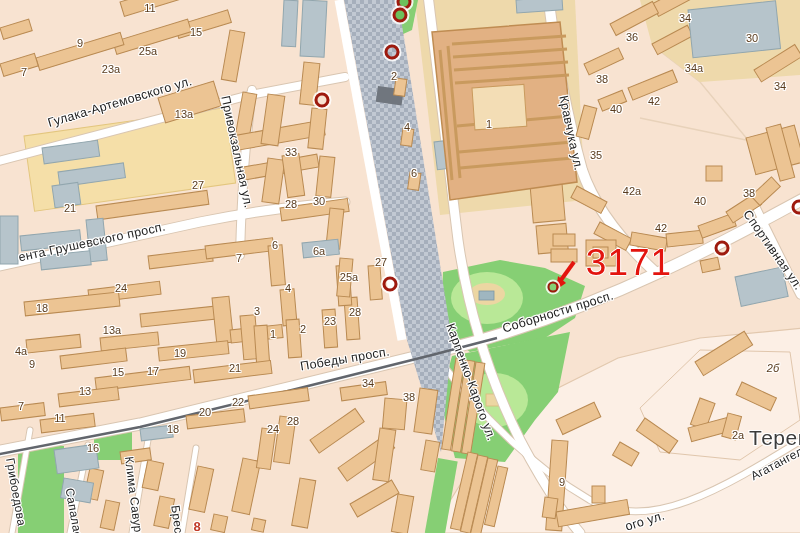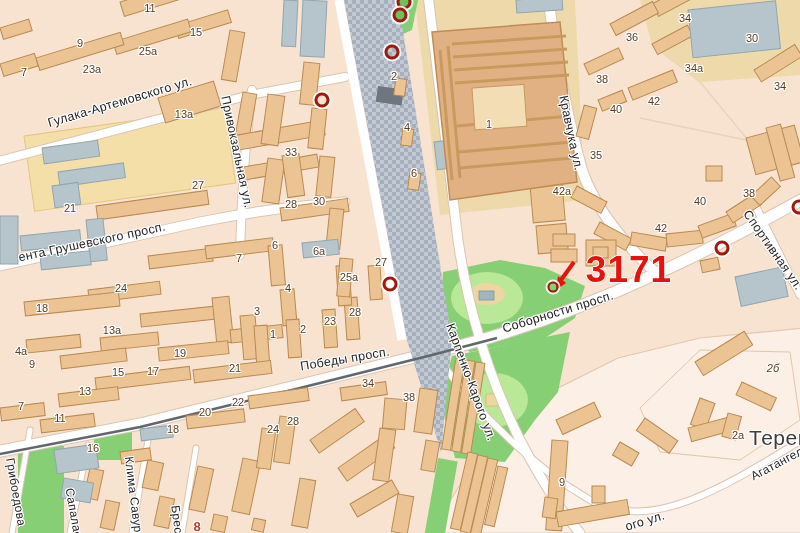--- a/index.html
+++ b/index.html
@@ -5,22 +5,22 @@
   html,body{margin:0;padding:0;background:#ddd;}
   #viewport{position:relative;width:800px;height:533px;overflow:hidden;background:#f8e3d1;
     font-family:"Liberation Sans","DejaVu Sans",sans-serif;}
   #viewport svg{position:absolute;left:0;top:0;}
   #overlay{position:absolute;left:0;top:0;width:800px;height:533px;}
   .lbl{position:absolute;white-space:nowrap;pointer-events:none;
     text-shadow:-1px 0 #fff,1px 0 #fff,0 -1px #fff,0 1px #fff,-1px -1px #fff,1px 1px #fff,1px -1px #fff,-1px 1px #fff;}
   .street{color:#1f1f1f;letter-spacing:.3px;}
   .num{color:#5a3c1e;font-size:11px;}
   .place{color:#3c3c3c;font-size:21px;letter-spacing:.5px;}
-  .big{font-weight:bold;font-size:37px;color:#e3140e;letter-spacing:1px;
-    text-shadow:-1px 0 #fff,1px 0 #fff,0 -1px #fff,0 1px #fff;margin-top:7px;}
+  .big{font-weight:normal;font-size:37px;color:#e3140e;letter-spacing:1px;
+    text-shadow:-1px 0 #fff,1px 0 #fff,0 -1px #fff,0 1px #fff;}
   .marker{position:absolute;border-radius:50%;box-sizing:border-box;
     border:3px solid #9e1a0e;box-shadow:0 0 0 2px rgba(255,255,255,.85);}
   .marker.ring{width:15px;height:15px;background:transparent;}
   .marker.green{width:15px;height:15px;background:#6dc05c;}
   .marker.poi{width:11px;height:11px;border-width:2.5px;background:transparent;}
 </style>
 </head>
 <body>
 
 <div id="viewport">
@@ -272,21 +272,21 @@
       <div class="lbl street" style="left: 780px; top: 462px; font-size: 12px; transform: translate(-50%, -50%) rotate(-28deg);">Агатангела</div>
       <div class="lbl street" style="left: 645px; top: 521px; font-size: 12.5px; transform: translate(-50%, -50%) rotate(-17deg);">ого ул.</div>
       <div class="lbl street" style="left: 16px; top: 492px; font-size: 12px; transform: translate(-50%, -50%) rotate(80deg);">Грибоедова</div>
       <div class="lbl street" style="left: 75px; top: 520px; font-size: 12px; transform: translate(-50%, -50%) rotate(80deg);">Сапалаева</div>
       <div class="lbl street" style="left: 134px; top: 498px; font-size: 12px; transform: translate(-50%, -50%) rotate(83deg);">Клима Савура</div>
       <div class="lbl street" style="left: 179px; top: 535px; font-size: 12px; transform: translate(-50%, -50%) rotate(83deg);">Брестская</div>
       <div class="lbl num" style="left: 150px; top: 8px; transform: translate(-50%, -50%);">11</div>
       <div class="lbl num" style="left: 196px; top: 32px; transform: translate(-50%, -50%);">15</div>
       <div class="lbl num" style="left: 80px; top: 43px; transform: translate(-50%, -50%);">9</div>
       <div class="lbl num" style="left: 148px; top: 51px; transform: translate(-50%, -50%);">25а</div>
-      <div class="lbl num" style="left: 78px; top: 69px; transform: translate(-50%, -50%); padding-left: 28px;">23а</div>
+      <div class="lbl num" style="left: 97px; top: 69px; transform: translate(-50%, -50%); padding-left: 28px;">23а</div>
       <div class="lbl num" style="left: 24px; top: 72px; transform: translate(-50%, -50%);">7</div>
       <div class="lbl num" style="left: 184px; top: 114px; transform: translate(-50%, -50%);">13а</div>
       <div class="lbl num" style="left: 70px; top: 208px; transform: translate(-50%, -50%);">21</div>
       <div class="lbl num" style="left: 198px; top: 185px; transform: translate(-50%, -50%);">27</div>
       <div class="lbl num" style="left: 239px; top: 258px; transform: translate(-50%, -50%);">7</div>
       <div class="lbl num" style="left: 121px; top: 288px; transform: translate(-50%, -50%);">24</div>
       <div class="lbl num" style="left: 42px; top: 308px; transform: translate(-50%, -50%);">18</div>
       <div class="lbl num" style="left: 257px; top: 311px; transform: translate(-50%, -50%);">3</div>
       <div class="lbl num" style="left: 21px; top: 338px; transform: translate(-50%, -50%); margin-top: 13px;">4а</div>
       <div class="lbl num" style="left: 112px; top: 330px; transform: translate(-50%, -50%);">13а</div>
@@ -314,21 +314,21 @@
       <div class="lbl num" style="left: 303px; top: 329px; transform: translate(-50%, -50%);">2</div>
       <div class="lbl num" style="left: 273px; top: 334px; transform: translate(-50%, -50%);">1</div>
       <div class="lbl num" style="left: 291px; top: 152px; transform: translate(-50%, -50%);">33</div>
       <div class="lbl num" style="left: 394px; top: 76px; transform: translate(-50%, -50%);">2</div>
       <div class="lbl num" style="left: 407px; top: 127px; transform: translate(-50%, -50%);">4</div>
       <div class="lbl num" style="left: 414px; top: 173px; transform: translate(-50%, -50%);">6</div>
       <div class="lbl num" style="left: 489px; top: 124px; transform: translate(-50%, -50%);">1</div>
       <div class="lbl num" style="left: 602px; top: 79px; transform: translate(-50%, -50%);">38</div>
       <div class="lbl num" style="left: 616px; top: 109px; transform: translate(-50%, -50%);">40</div>
       <div class="lbl num" style="left: 596px; top: 155px; transform: translate(-50%, -50%);">35</div>
-      <div class="lbl num" style="left: 562px; top: 191px; transform: translate(-50%, -50%);">42а</div>
+      <div class="lbl num" style="left: 632px; top: 191px; transform: translate(-50%, -50%);">42а</div>
       <div class="lbl num" style="left: 700px; top: 201px; transform: translate(-50%, -50%);">40</div>
       <div class="lbl num" style="left: 749px; top: 193px; transform: translate(-50%, -50%);">38</div>
       <div class="lbl num" style="left: 661px; top: 228px; transform: translate(-50%, -50%);">42</div>
       <div class="lbl num" style="left: 685px; top: 18px; transform: translate(-50%, -50%);">34</div>
       <div class="lbl num" style="left: 632px; top: 37px; transform: translate(-50%, -50%);">36</div>
       <div class="lbl num" style="left: 752px; top: 38px; transform: translate(-50%, -50%);">30</div>
       <div class="lbl num" style="left: 694px; top: 68px; transform: translate(-50%, -50%);">34а</div>
       <div class="lbl num" style="left: 654px; top: 101px; transform: translate(-50%, -50%);">42</div>
       <div class="lbl num" style="left: 780px; top: 86px; transform: translate(-50%, -50%);">34</div>
       <div class="lbl num" style="left: 368px; top: 383px; transform: translate(-50%, -50%);">34</div>

